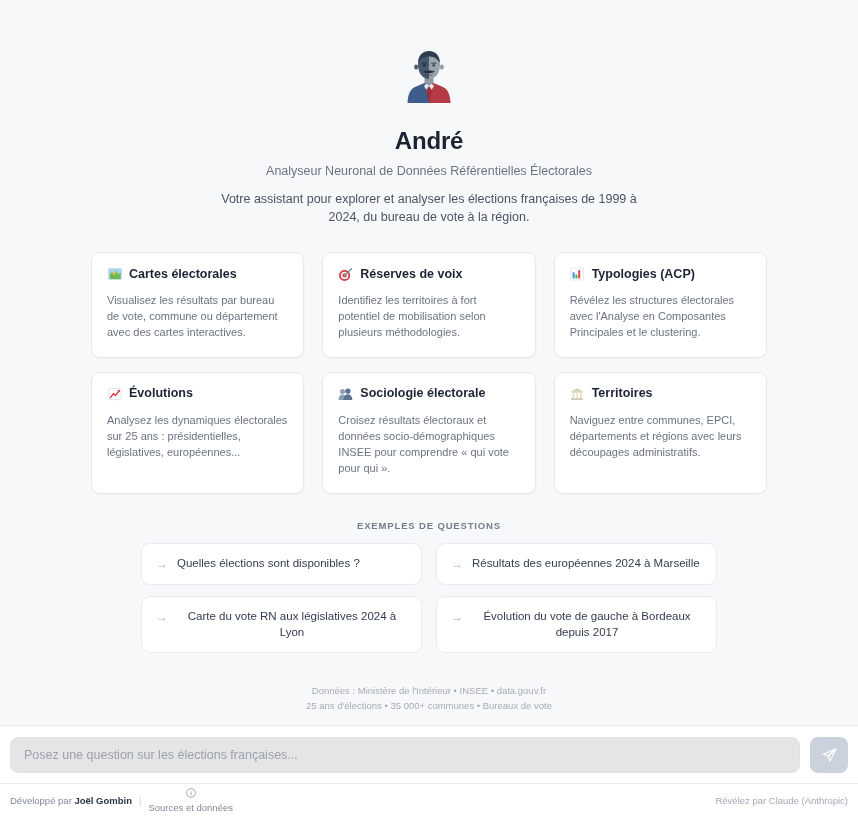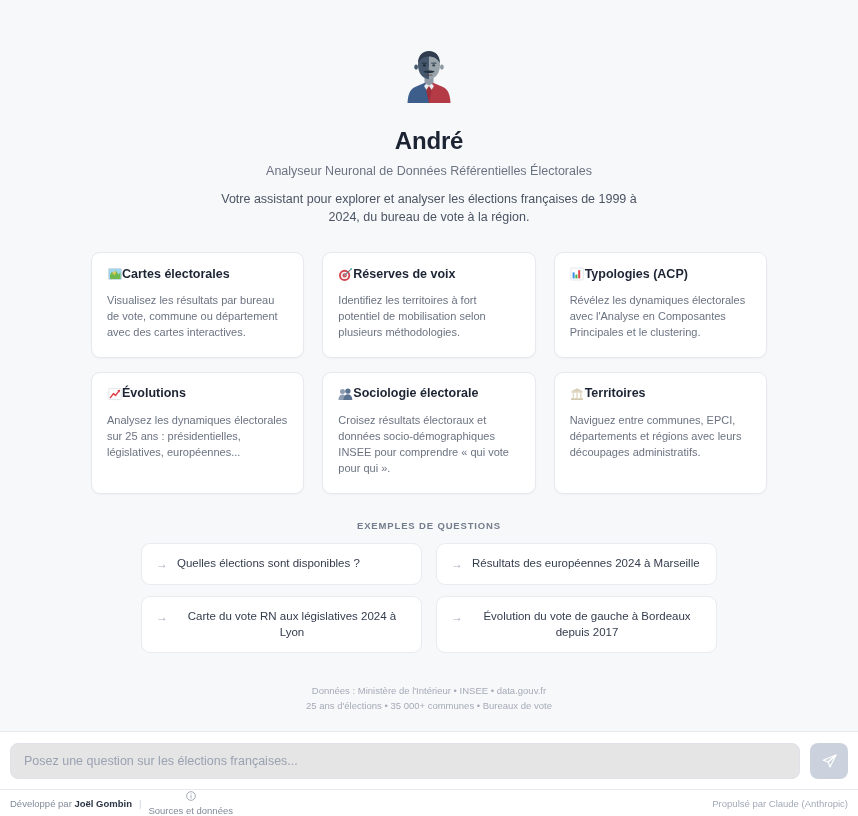--- a/index.html
+++ b/index.html
@@ -87,20 +87,21 @@
     border-radius: 9px;
     padding: 14px 15px 16px 15px;
     box-shadow: 0 1px 2px rgba(16, 24, 40, 0.035);
     cursor: pointer;
     min-height: 94px;
   }
 
   .fc-head {
     display: flex;
     align-items: center;
+    gap: 7px;
     margin-bottom: 10px;
   }
   .fc-emoji {
     font-size: 13px;
     line-height: 1;
     display: inline-flex;
     align-items: center;
     justify-content: center;
     width: 15px;
     height: 15px;
@@ -207,21 +208,21 @@
     justify-content: center;
     cursor: pointer;
   }
   .send-button svg { display: block; }
 
   
   .page-footer {
     flex: 0 0 auto;
     border-top: 1px solid #e7e9ee;
     background: #ffffff;
-    height: 27px;
+    height: 33px;
     display: flex;
     align-items: center;
     justify-content: space-between;
     padding: 0 10px;
     font-size: 9.5px;
     color: #818a99;
   }
   .footer-left {
     display: flex;
     align-items: center;
@@ -328,21 +329,21 @@
           <span class="fc-emoji">
             <svg width="14" height="14" viewBox="0 0 14 14" aria-hidden="true">
               <rect x="0.8" y="1" width="12.4" height="12" rx="1" fill="#ffffff" stroke="#d7dce3" stroke-width="0.7"></rect>
               <rect x="2.6" y="5.4" width="2" height="6" fill="#3d8fe0"></rect>
               <rect x="5.4" y="7.6" width="2" height="3.8" fill="#45b24a"></rect>
               <rect x="8.2" y="3.2" width="2" height="8.2" fill="#e04444"></rect>
             </svg>
           </span>
           <span class="fc-title">Typologies (ACP)</span>
         </div>
-        <div class="fc-desc">Révélez les dynamiques électorales avec l'Analyse en Composantes Principales et le clustering.</div>
+        <div class="fc-desc">Révélez les structures électorales avec l'Analyse en Composantes Principales et le clustering.</div>
       </div>
 
       <div class="feature-card">
         <div class="fc-head">
           <span class="fc-emoji">
             <svg width="14" height="14" viewBox="0 0 14 14" aria-hidden="true">
               <rect x="0.8" y="1.4" width="12.4" height="11.2" rx="1" fill="#ffffff" stroke="#d7dce3" stroke-width="0.7"></rect>
               <path d="M2.4 10.6 L5.4 6.6 L7.6 8.4 L11.4 3.4" fill="none" stroke="#dc3a45" stroke-width="1.4" stroke-linejoin="round" stroke-linecap="round"></path>
               <path d="M11.8 3.0 L9.2 3.3 L11.5 5.4 Z" fill="#dc3a45"></path>
             </svg>
@@ -443,14 +444,14 @@
       <span>
         <svg width="10" height="10" viewBox="0 0 12 12" aria-hidden="true">
           <circle cx="6" cy="6" r="5.2" fill="none" stroke="#949cab" stroke-width="1"></circle>
           <rect x="5.5" y="5" width="1" height="4" fill="#949cab"></rect>
           <rect x="5.5" y="2.9" width="1" height="1.2" fill="#949cab"></rect>
         </svg>
       </span>
       <span>Sources et données</span>
     </span>
   </div>
-  <div class="footer-right">Propulsé par Claude (Anthropic)</div>
+  <div class="footer-right">Révélez par Claude (Anthropic)</div>
 </div>
 
 </body></html>

